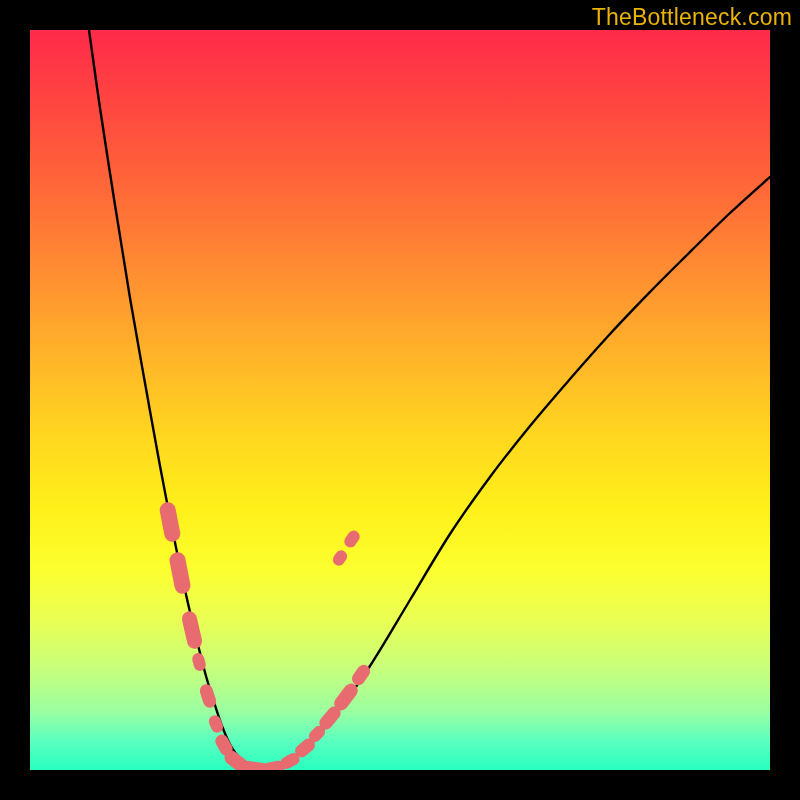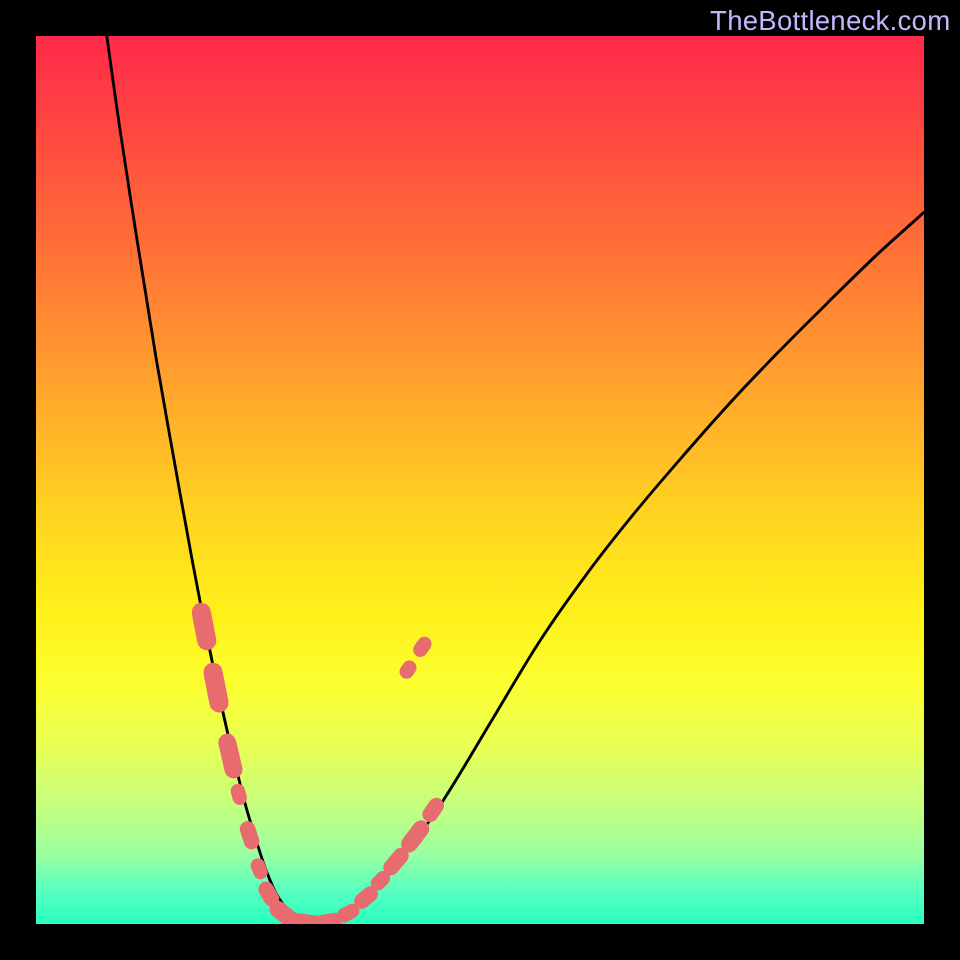--- a/index.html
+++ b/index.html
@@ -42,21 +42,21 @@
       #c9ff7a 86%,
       #9cffa0 92%,
       #5cffc0 96%,
       #27ffbf 100%
     );
   }
   .watermark {
     position: absolute;
     top: 4px;
     right: 8px;
-    color: #c4b5fd;
+    color: #eab308;
     font-size: 23px;
     font-weight: 500;
     letter-spacing: 0.2px;
     user-select: none;
   }
   svg.curve, svg.markers {
     position: absolute;
     left: 0; top: 0;
     width: 740px;
     height: 740px;

